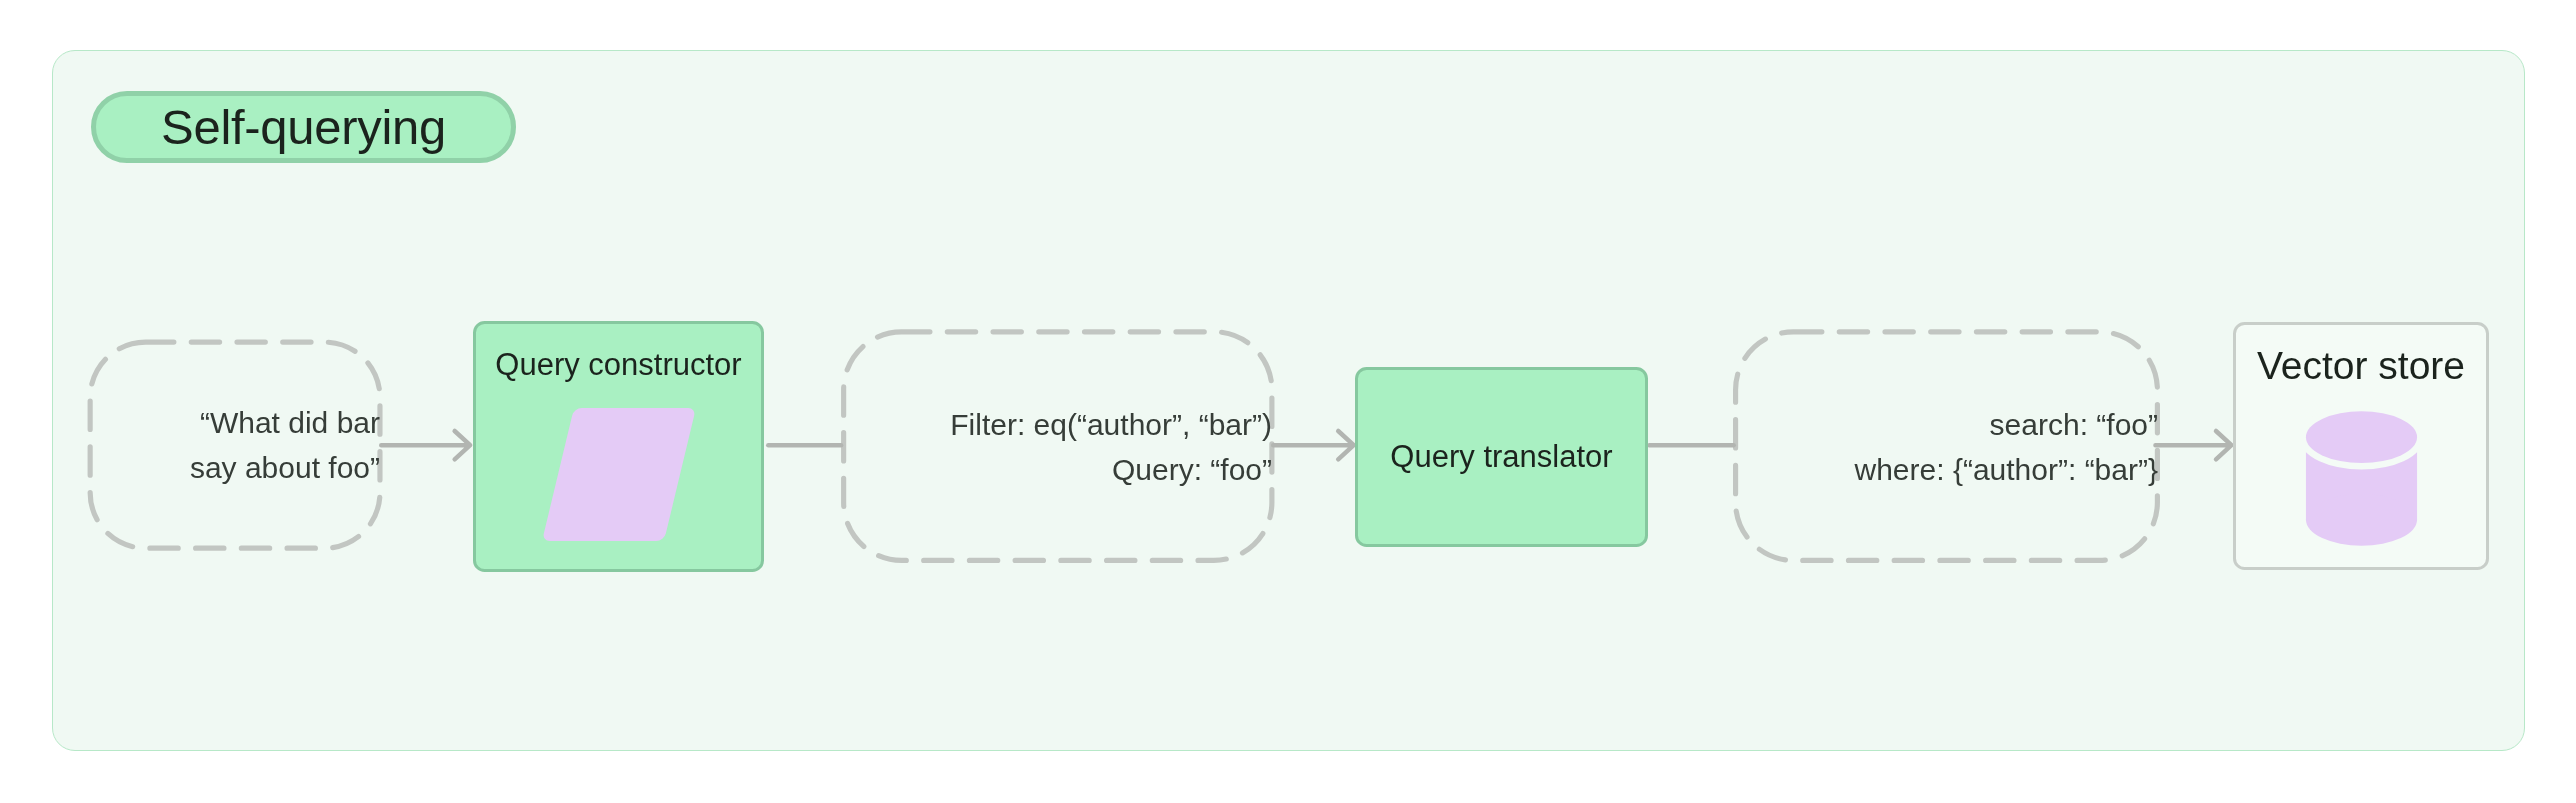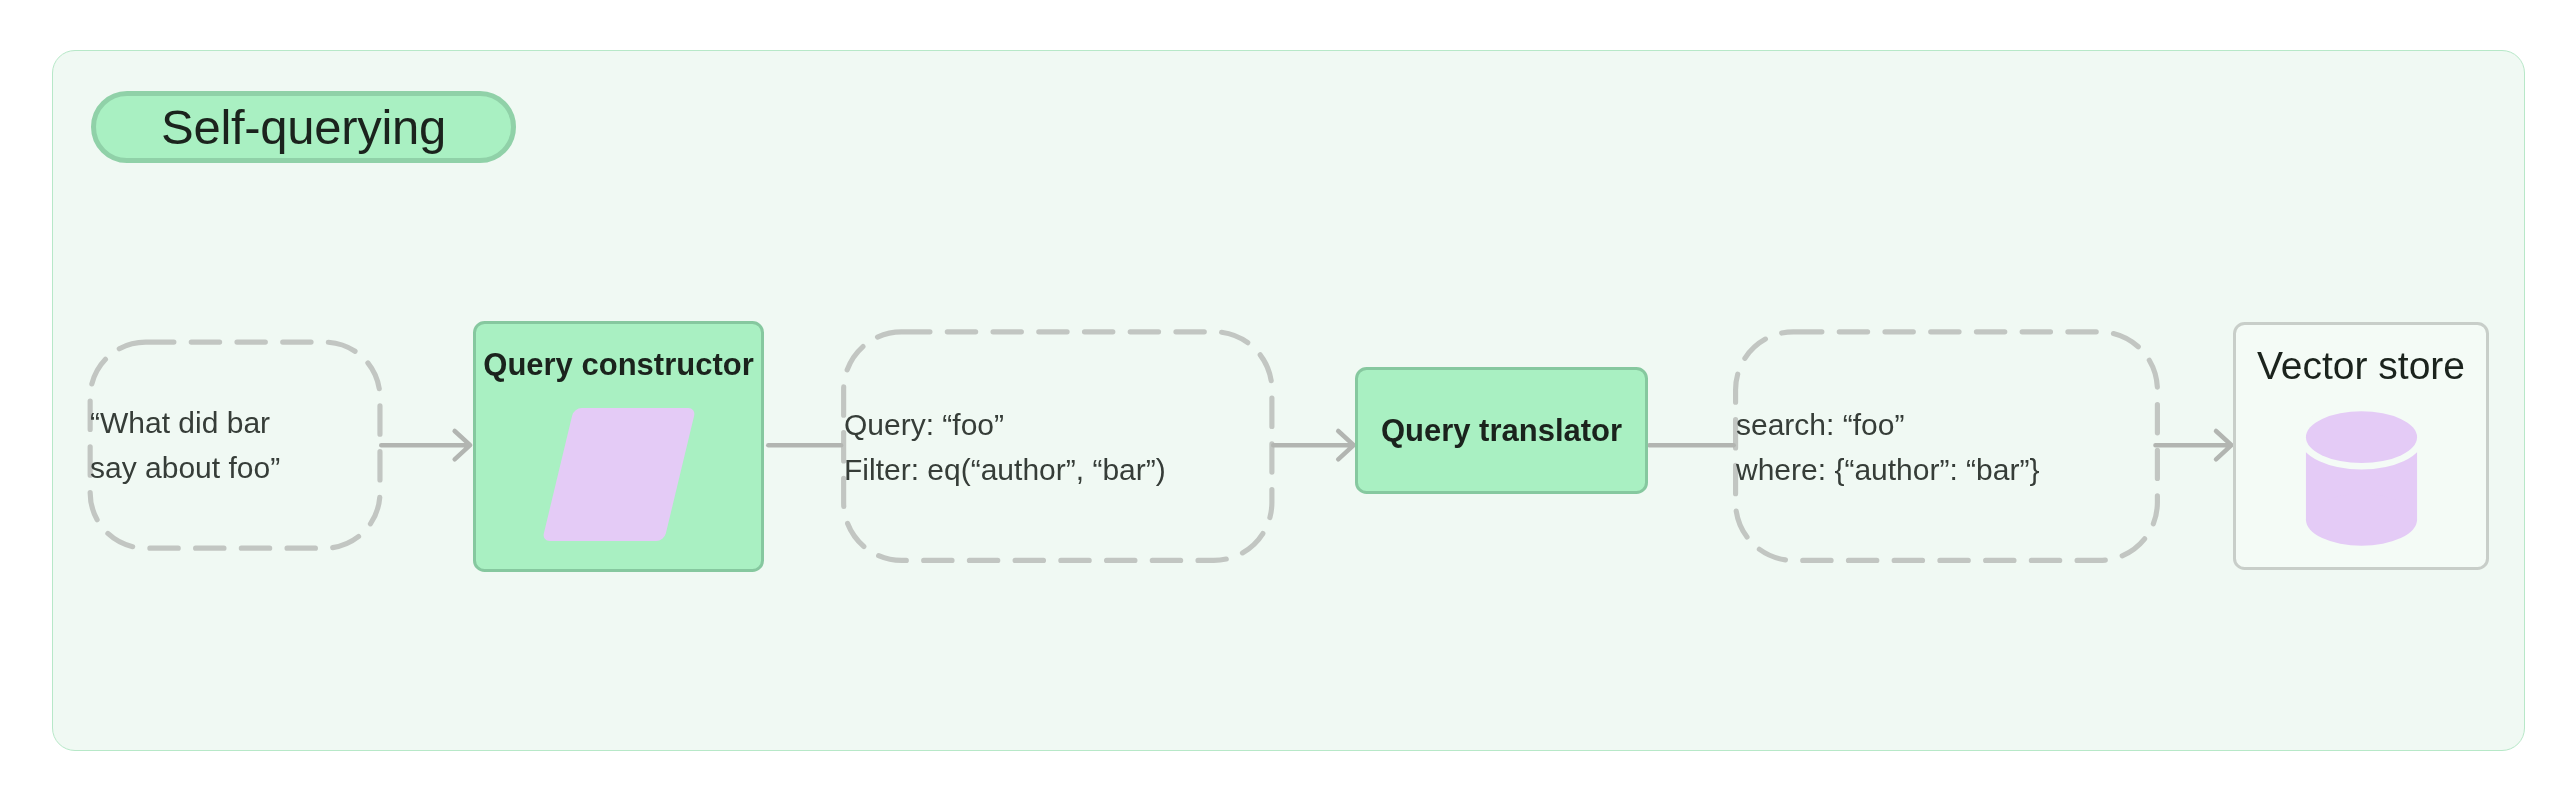--- a/index.html
+++ b/index.html
@@ -12,30 +12,30 @@
   .overlay{position:absolute;left:0;top:0;width:2576px;height:804px;}
   .dashed-rect{fill:none;stroke:var(--dash);stroke-width:8;stroke-dasharray:44 27;stroke-linecap:round;}
   .arrow-line{fill:none;stroke:var(--arrow);stroke-width:7;stroke-linecap:round;stroke-linejoin:round;}
 
   .title-pill{position:absolute;left:91px;top:91px;width:425px;height:72px;
               background:var(--green-fill);border:5.2px solid var(--pill-border);
               border-radius:45px;display:flex;align-items:center;justify-content:center;}
   .title-pill span{font-size:49px;font-weight:500;color:var(--text-dark);letter-spacing:-0.3px;}
 
   .node-text{position:absolute;display:flex;flex-direction:column;justify-content:center;
-             text-align:left;color:var(--text-node);font-size:30px;line-height:45px;}
+             text-align:right;color:var(--text-node);font-size:30px;line-height:45px;}
   .nt-1{left:90px;top:342px;width:290px;height:206px;}
   .nt-2{left:844px;top:332px;width:428px;height:229px;}
   .nt-3{left:1736px;top:332px;width:422px;height:229px;}
 
   .green-box{position:absolute;background:var(--green-fill);border:3.9px solid var(--green-border);
              border-radius:11.6px;display:flex;flex-direction:column;align-items:center;}
-  .gb-title{font-size:31px;line-height:32px;font-weight:700;color:var(--text-dark);}
+  .gb-title{font-size:31px;line-height:32px;font-weight:400;color:var(--text-dark);}
   .box-qc{left:473px;top:321px;width:291px;height:251px;padding-top:24.5px;}
-  .box-qt{left:1355px;top:367px;width:293px;height:127px;justify-content:center;}
+  .box-qt{left:1355px;top:367px;width:293px;height:180px;justify-content:center;}
   .parallelogram{width:122px;height:133px;margin-top:27px;background:var(--purple);
                  border-radius:7.7px;transform:skewX(-13.5deg);}
 
   .store-box{position:absolute;left:2233px;top:322px;width:256px;height:248px;
              background:var(--store-bg);border:3.2px solid var(--store-border);border-radius:11.6px;
              display:flex;flex-direction:column;align-items:center;padding-top:24.5px;}
   .store-title{font-size:39px;line-height:32px;font-weight:500;color:var(--text-dark);}
   .db-icon{margin-top:28px;}
 </style>
 </head>
@@ -61,22 +61,22 @@
   <div class="title-pill">
     <span>Self-querying</span>
   </div>
 
   <div class="node-text nt-1">
     <span>“What did bar</span>
     <span>say about foo”</span>
   </div>
 
   <div class="node-text nt-2">
+    <span>Filter: eq(“author”, “bar”)</span>
     <span>Query: “foo”</span>
-    <span>Filter: eq(“author”, “bar”)</span>
   </div>
 
   <div class="node-text nt-3">
     <span>search: “foo”</span>
     <span>where: {“author”: “bar”}</span>
   </div>
 
   <div class="green-box box-qc">
     <div class="gb-title">Query constructor</div>
     <div class="parallelogram"></div>

